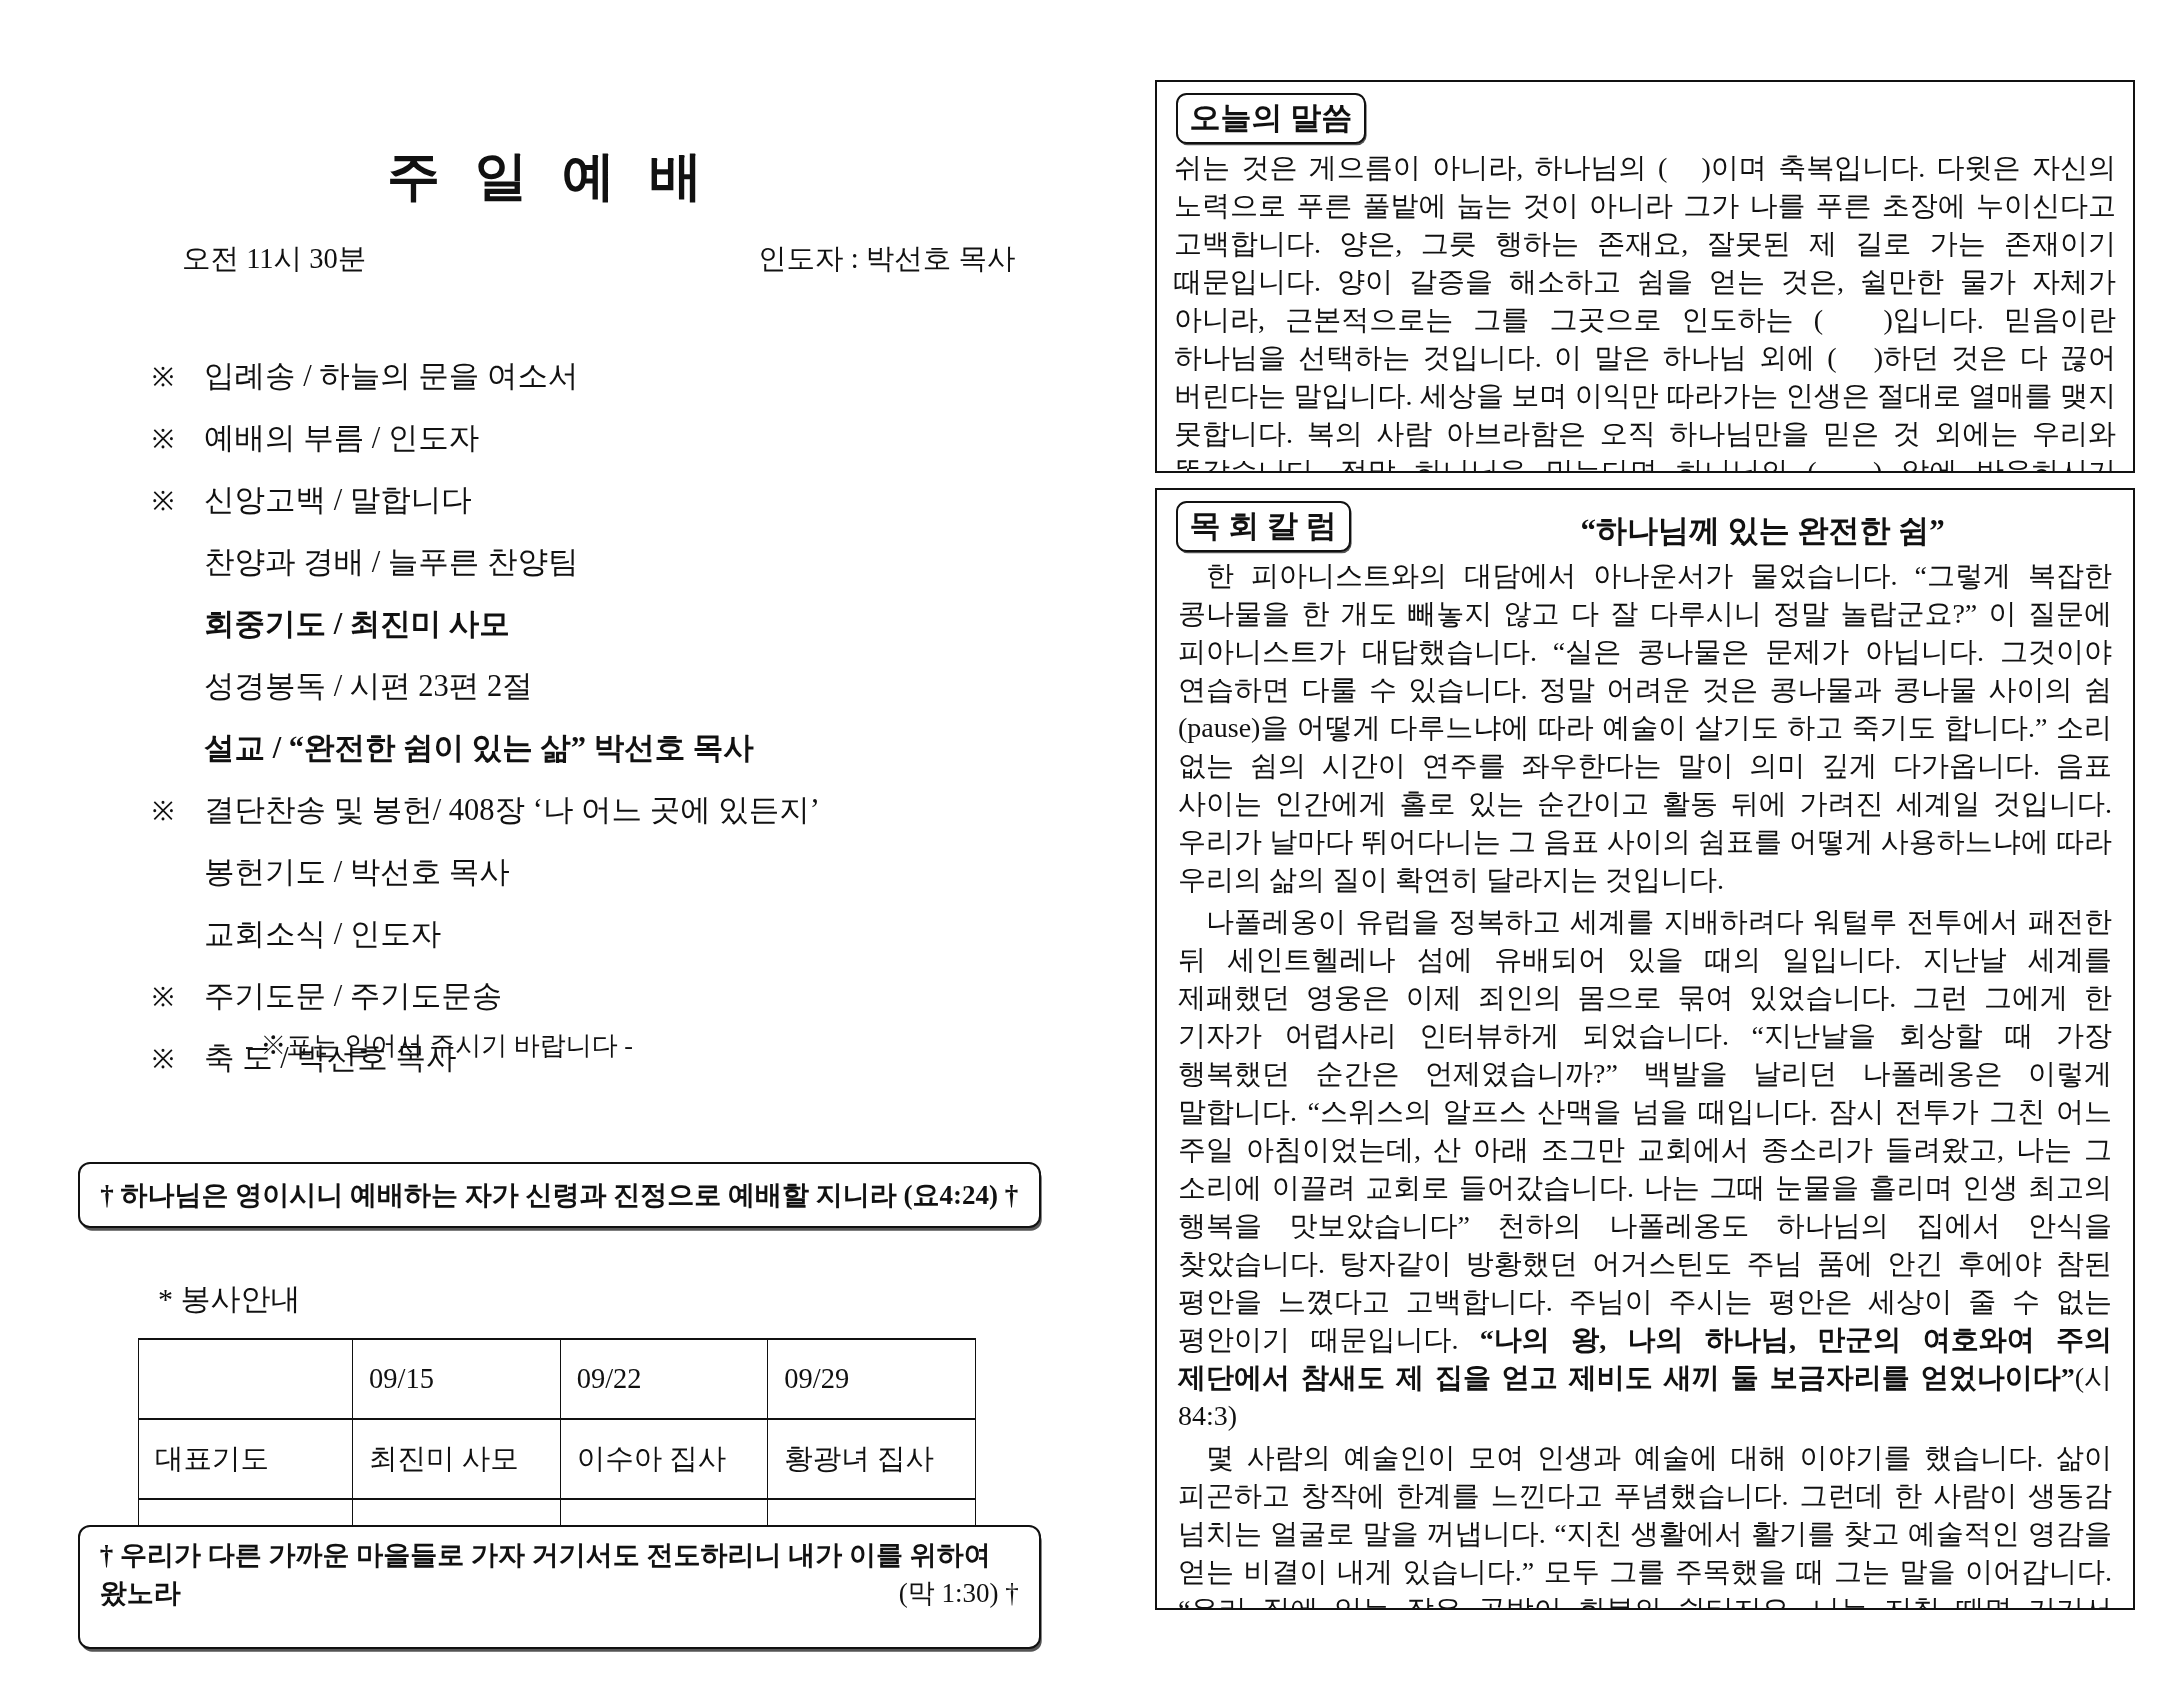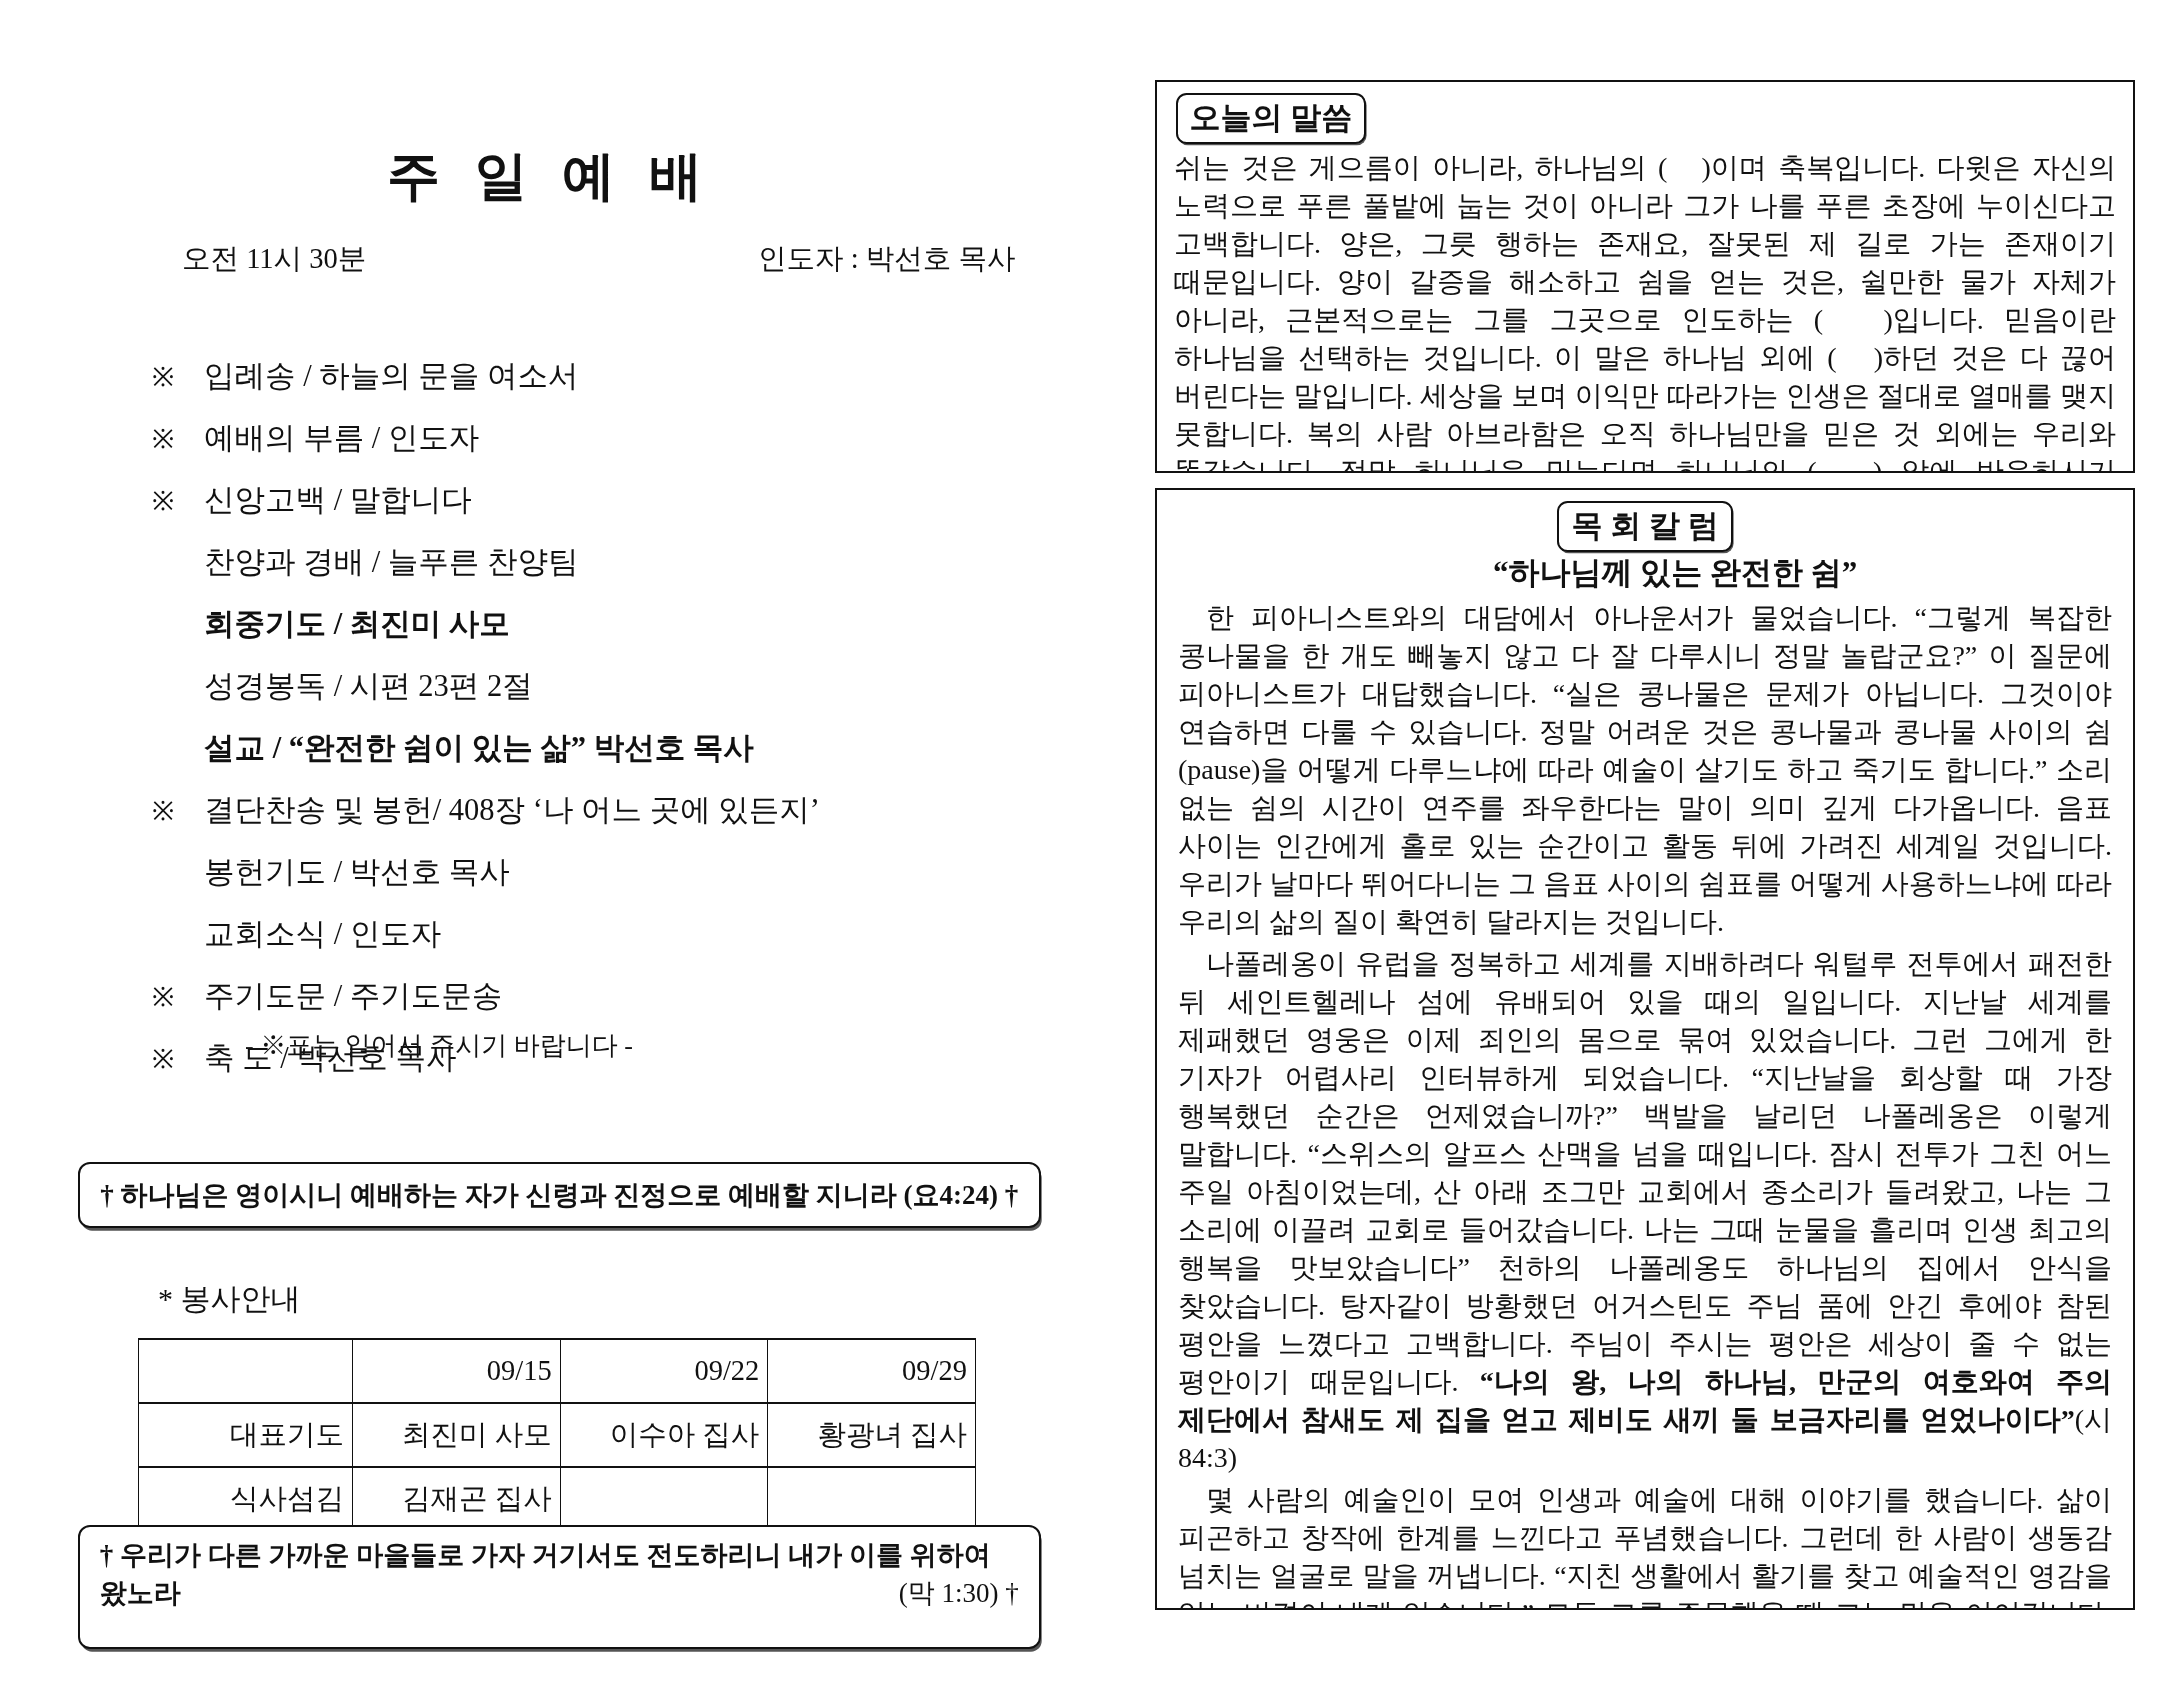--- a/index.html
+++ b/index.html
@@ -21,37 +21,37 @@
   .verse-box{position:absolute;left:2.7px;width:963px;box-sizing:border-box;
     border:2.7px solid #111;border-radius:12px;background:#fff;
     box-shadow:2px 4px 0 -1.3px #555;margin-left:9px;}
   #verse-john{top:1162px;height:66px;display:flex;align-items:center;justify-content:center;
     font-size:27px;font-weight:700;white-space:nowrap;}
   #service-label{position:absolute;top:1279px;left:92px;font-size:30px;}
   .svc-table{position:absolute;top:1338px;left:72px;width:838px;border-collapse:collapse;
     table-layout:fixed;font-size:28.5px;}
   .svc-table td{border-top:2.7px solid #111;border-bottom:2.7px solid #111;
     border-left:1.3px solid #111;border-right:1.3px solid #111;
-    height:46px;text-align:right;vertical-align:middle;padding:8px;}
+    height:46px;text-align:left;vertical-align:middle;padding:16px;}
   .svc-table col.c1{width:214px;}
   #verse-mark{top:1525px;height:124px;padding:9.3px 20px;font-size:27px;font-weight:700;}
   #verse-mark .vm-line1{line-height:38px;white-space:nowrap;}
   #verse-mark .vm-line2{display:flex;justify-content:space-between;line-height:38px;}
   #verse-mark .vm-ref{font-weight:400;}
   
   #right-page{position:absolute;left:1155px;top:0;width:955px;height:1691px;}
   .rbox{position:absolute;left:0;width:980px;box-sizing:border-box;
     border:2.7px solid #111;background:#fff;overflow:hidden;}
   #today-box{top:80px;height:393px;}
   #column-box{top:488px;height:1122px;}
   .chip{display:inline-block;border:2px solid #111;border-radius:10.6px;
     padding:2px 12px 3.3px 12px;font-size:31px;font-weight:700;background:#fff;
     box-shadow:1.3px 2px 0 -0.7px #555;white-space:nowrap;}
   #today-box .chip-wrap{margin:10.6px 0 0 18.6px;}
-  #column-header{display:flex;align-items:center;margin:10.6px 18.6px 0 18.6px;flex-direction:column;}
+  #column-header{display:flex;align-items:flex-end;margin:10.6px 18.6px 0 18.6px;}
   #column-heading{flex:1;text-align:center;font-size:31px;font-weight:700;
     padding-left:60px;white-space:nowrap;}
   .box-text{margin:5.3px 17px 0 17px;font-size:28px;line-height:38px;
     text-align:justify;word-break:keep-all;}
   .para{margin:4px;text-indent:28px;}
   .b-seg{font-weight:700;}
 </style>
 </head>
 <body>
 

